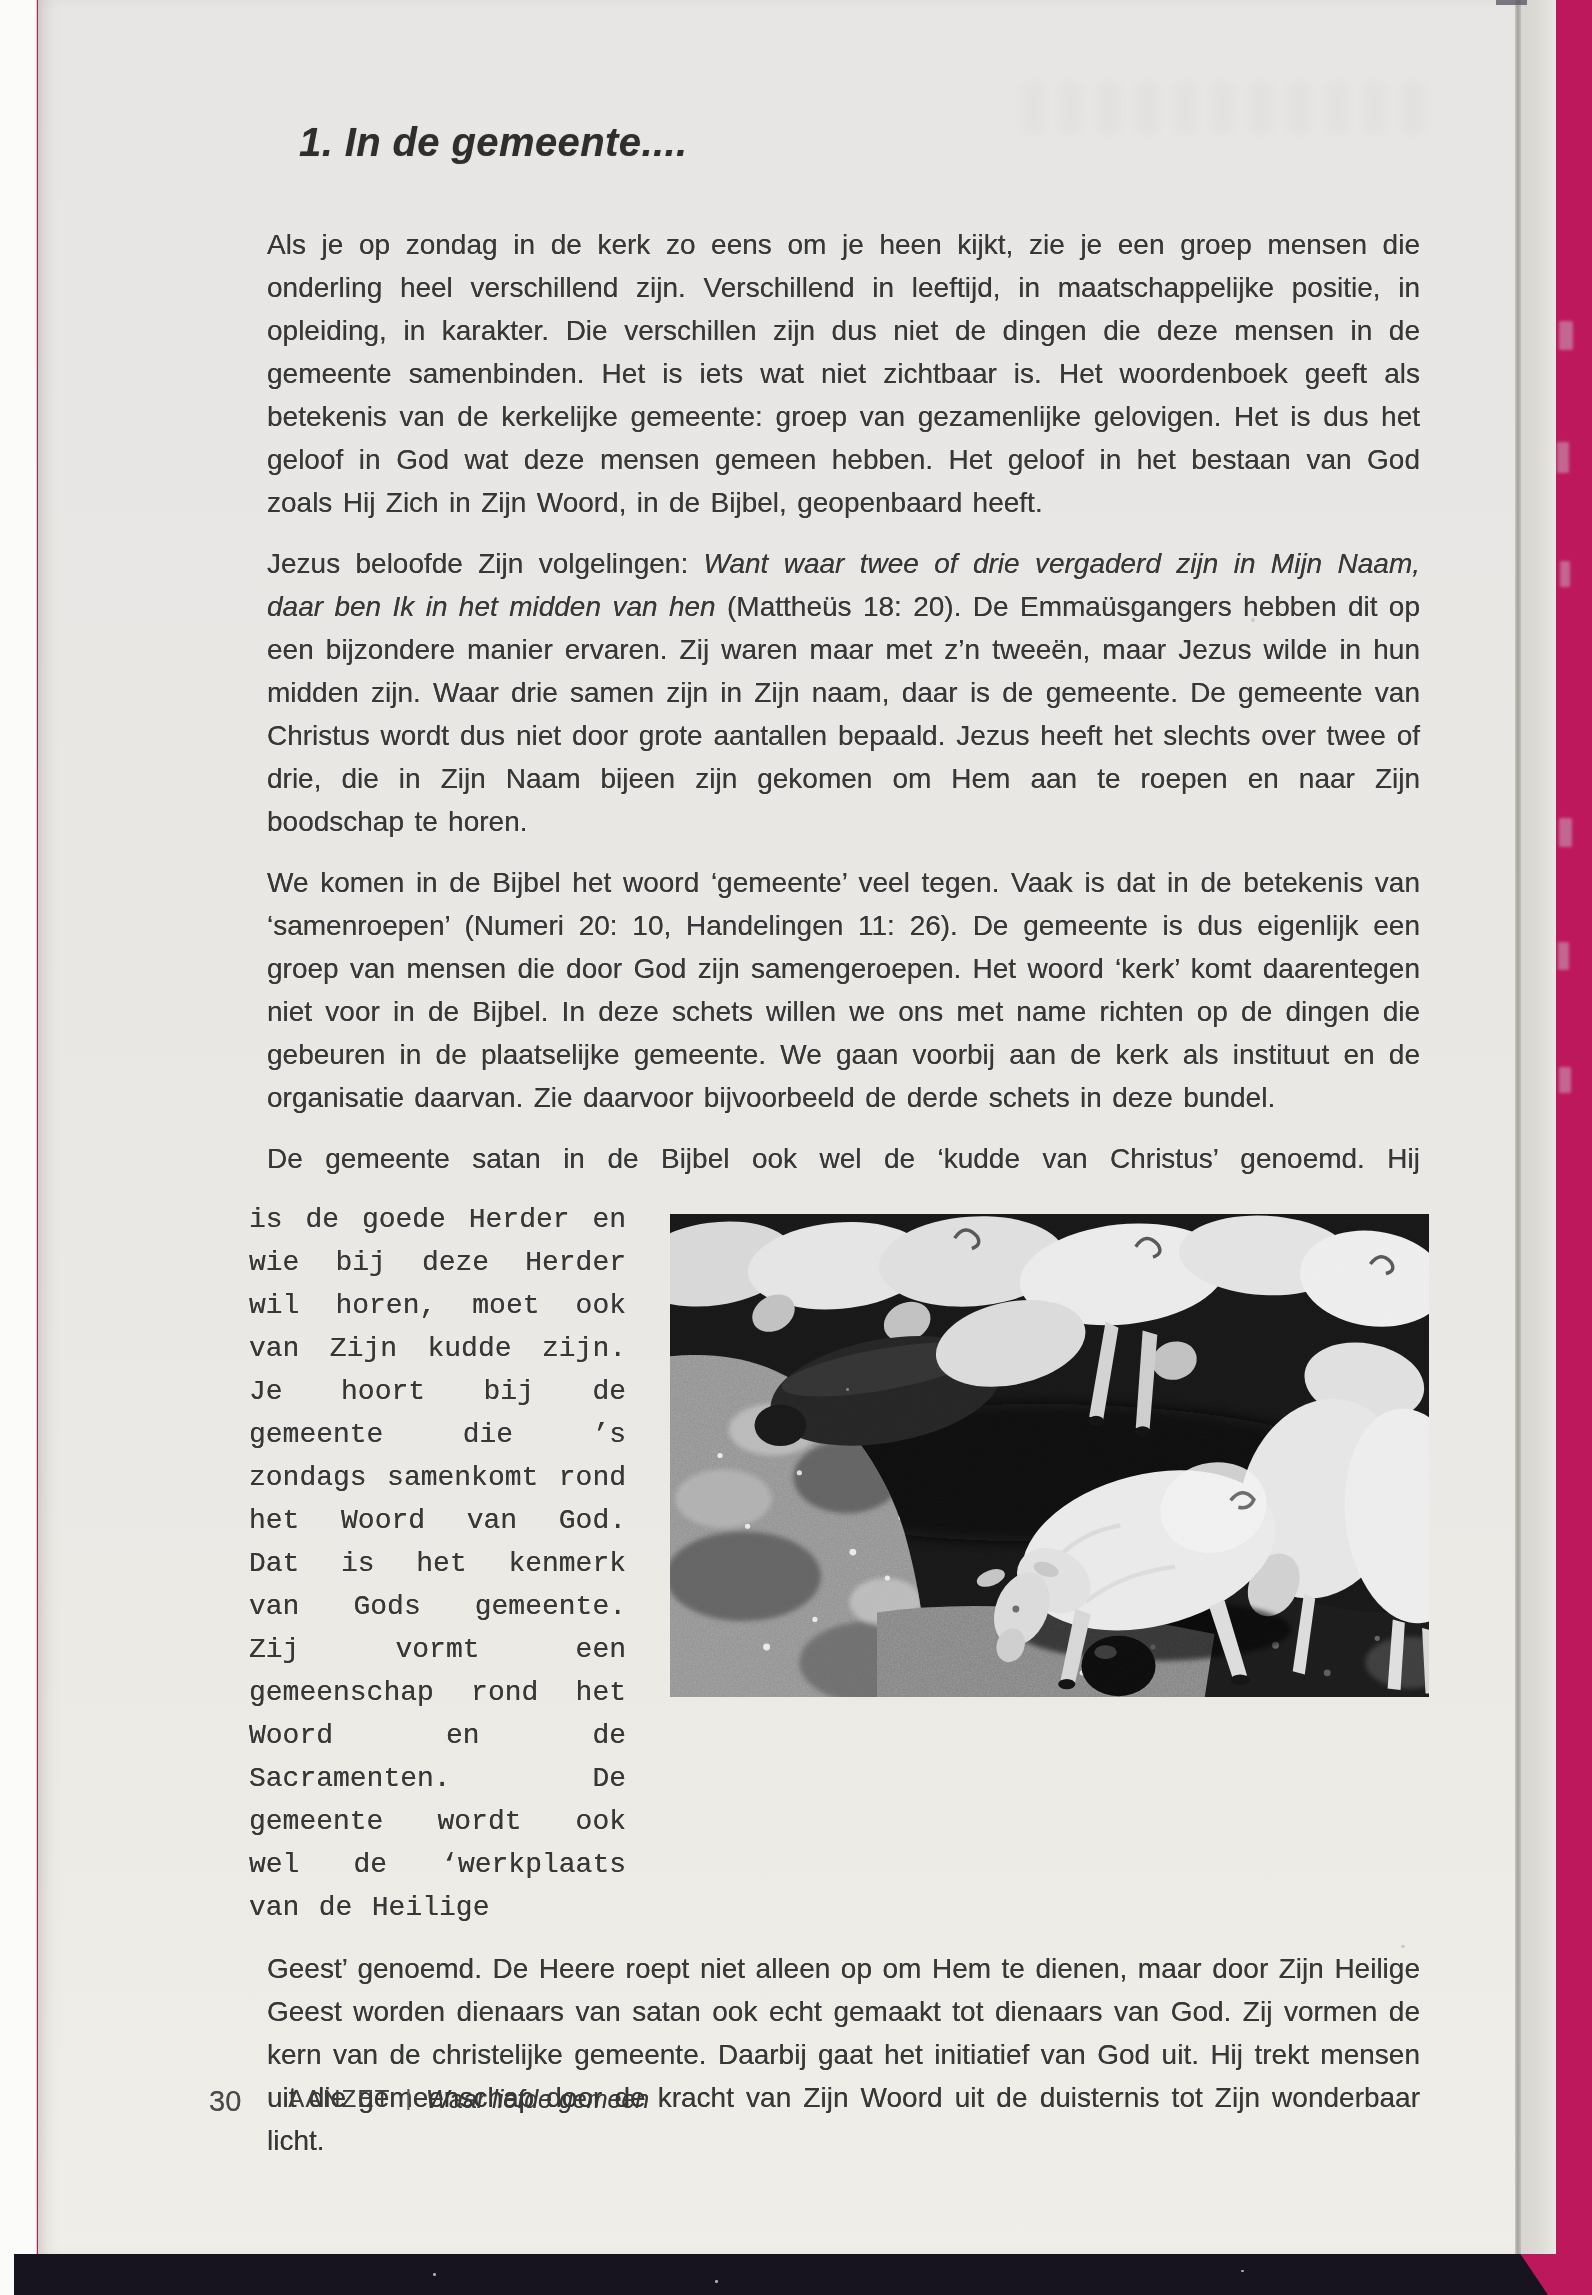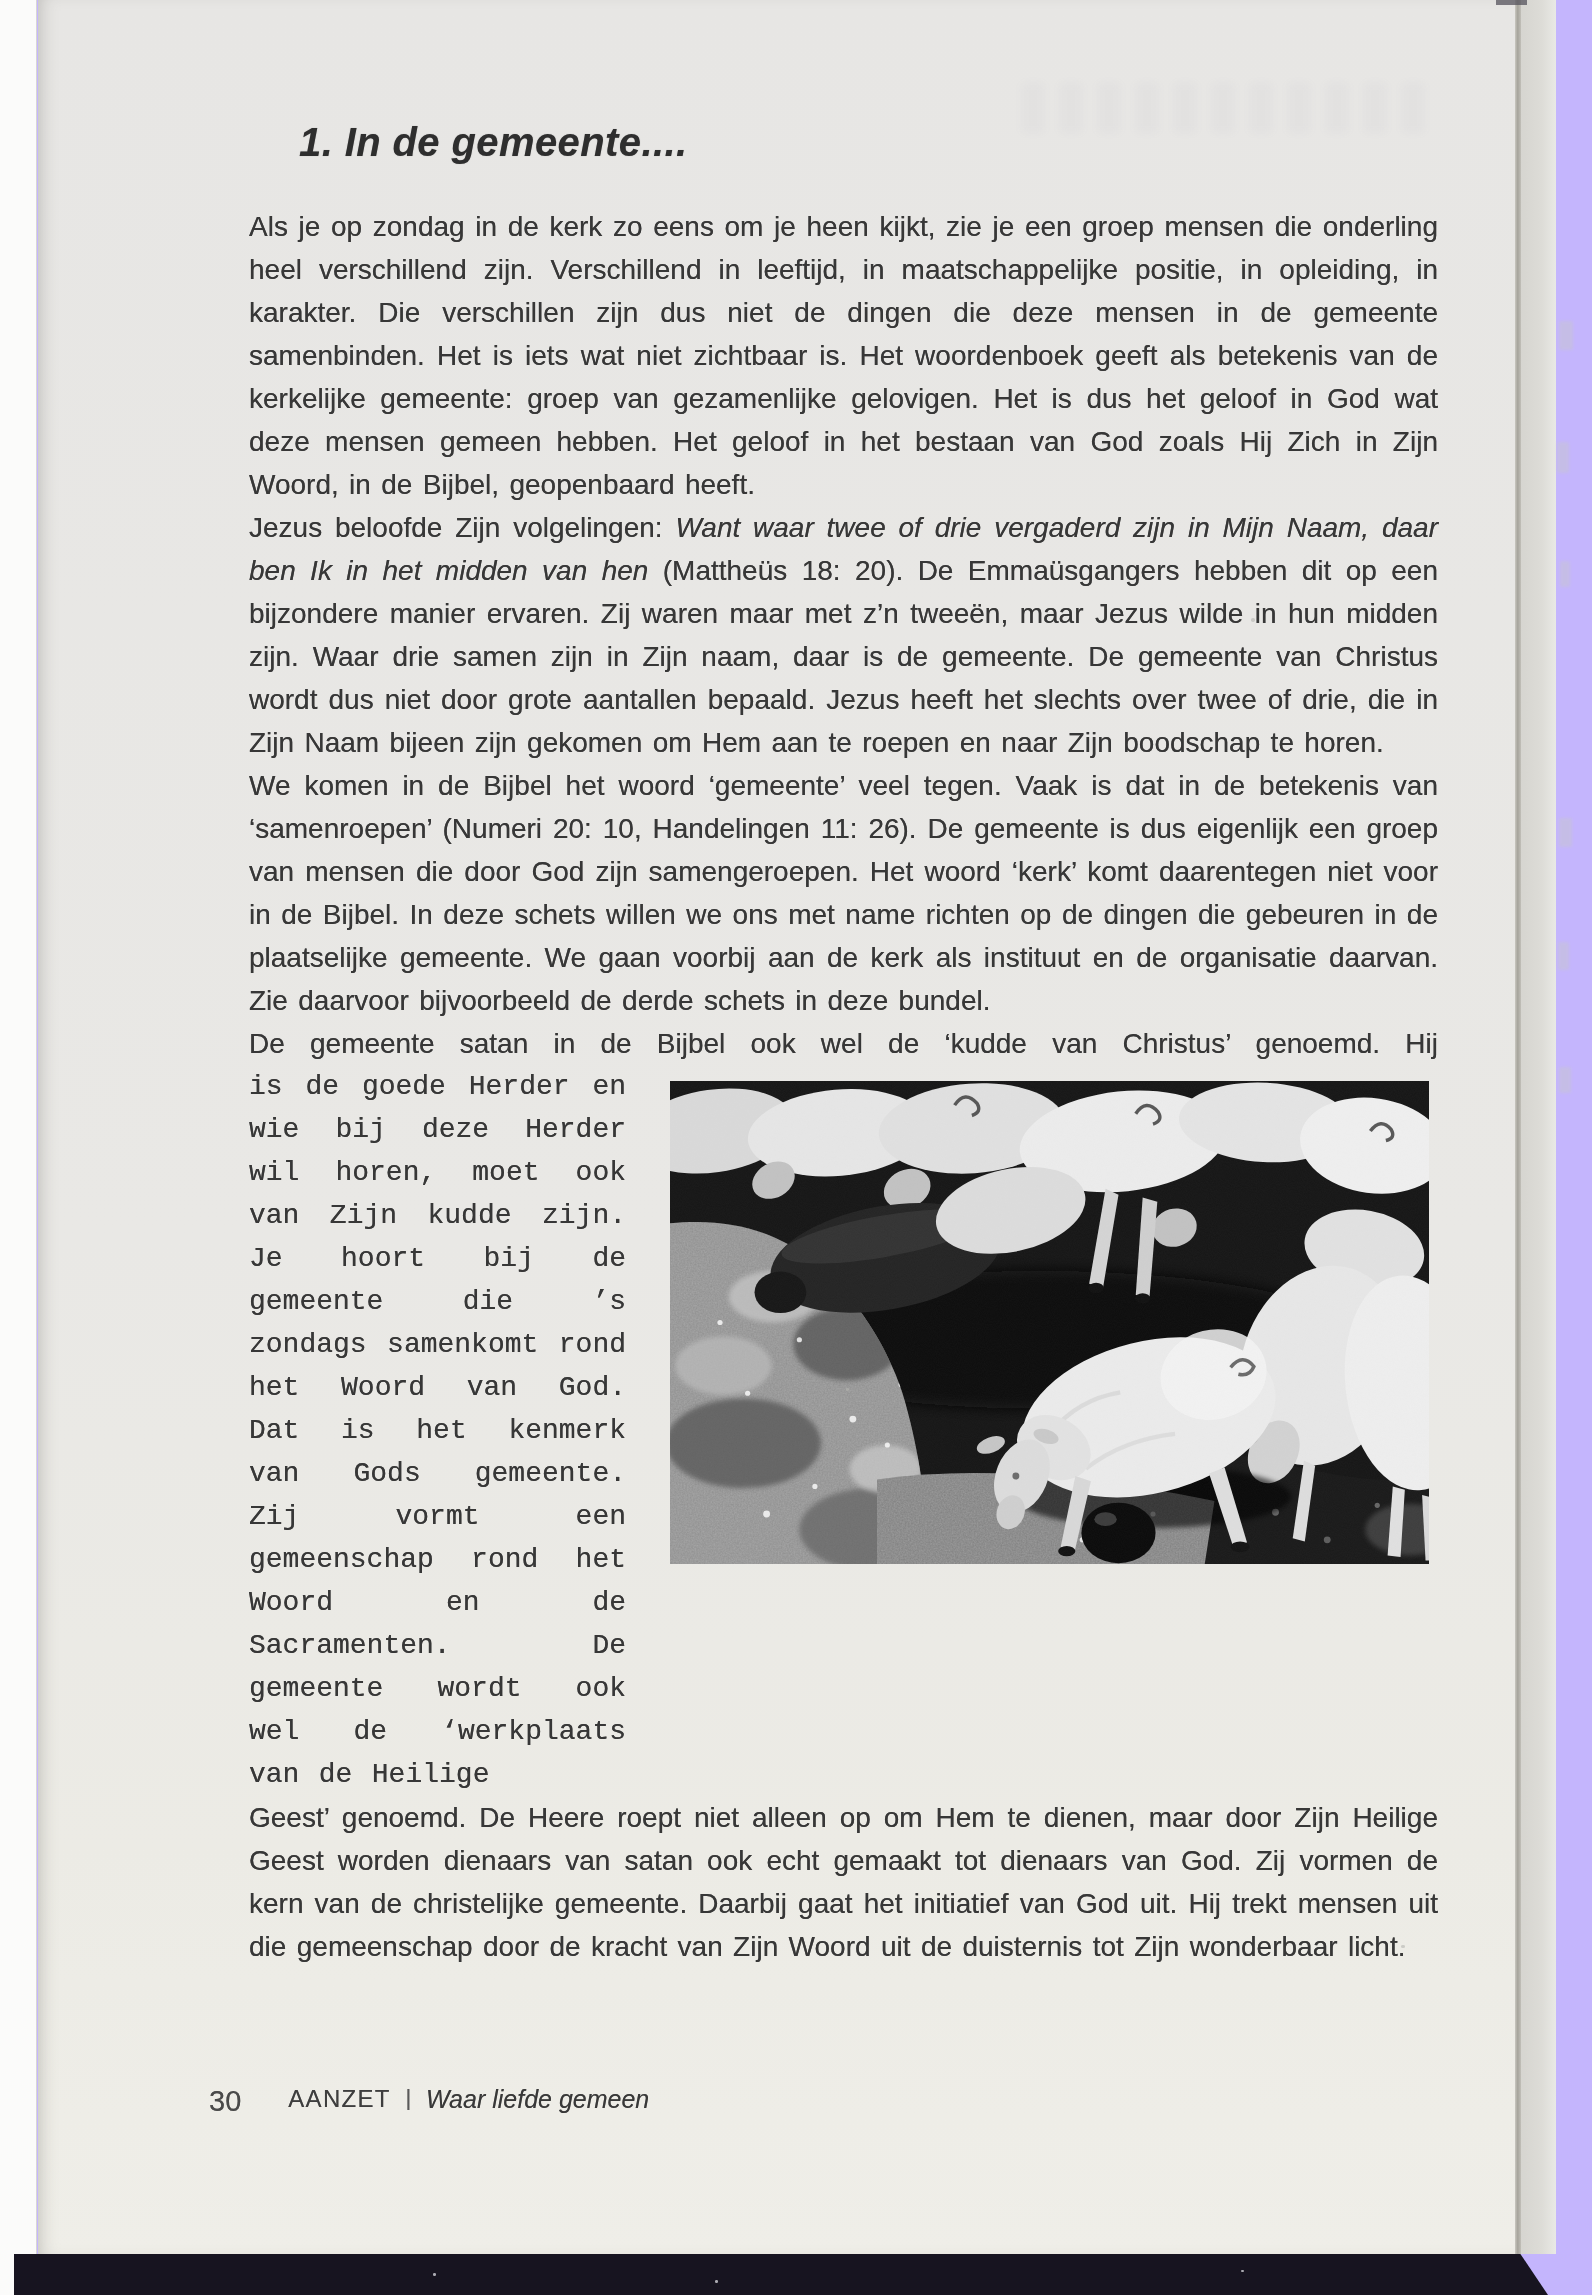--- a/index.html
+++ b/index.html
@@ -1,20 +1,20 @@
 <!DOCTYPE html>
 <html style="font-size:14px"><head>
 <meta charset="utf-8">
 <style>
   html,body{margin:0;padding:0;background:#c9c8c4;}
   .scan{
     position:relative;
     width:1592px;height:2295px;
     overflow:hidden;
-    background:#c4b5fd;
+    background:#be185d;
     font-family:"Liberation Sans","DejaVu Sans",sans-serif;
   }
   
   .left-strip{
     position:absolute;left:0;top:0;width:36px;height:2295px;
     background:#fbfbfa;border-right:1.7px solid #d8d7d3;
   }
   
   .page{
     position:absolute;left:38px;top:0;width:1477px;height:2254px;
@@ -60,21 +60,21 @@
     text-shadow:0 0 0.9px rgba(46,46,46,.4);
   }
   .bodycol{
     position:absolute;left:211px;top:205px;width:1189px;
     font-size:28px;line-height:43px;
     color:#373737;
     text-align:justify;
     word-spacing:2.6px;
     text-shadow:0 0 0.6px rgba(45,45,45,.75);
   }
-  .bodycol p{margin:0;}
+  .bodycol p{margin:18px;}
   .bodycol em{font-style:italic;}
   .p4-intro{text-align:justify;text-align-last:justify;}
   .media-row{display:flex;align-items:flex-start;}
   .col-text{width:377px;flex:0 0 377px;text-align:justify;font-family:Liberation Mono, monospace;}
   .photo{flex:0 0 759px;width:759px;height:483px;margin-left:44px;margin-top:15.5px;}
   .photo svg{display:block;width:759px;height:483px;}
 
   .footer{
     position:absolute;left:171px;top:2085px;
     display:flex;align-items:flex-start;

